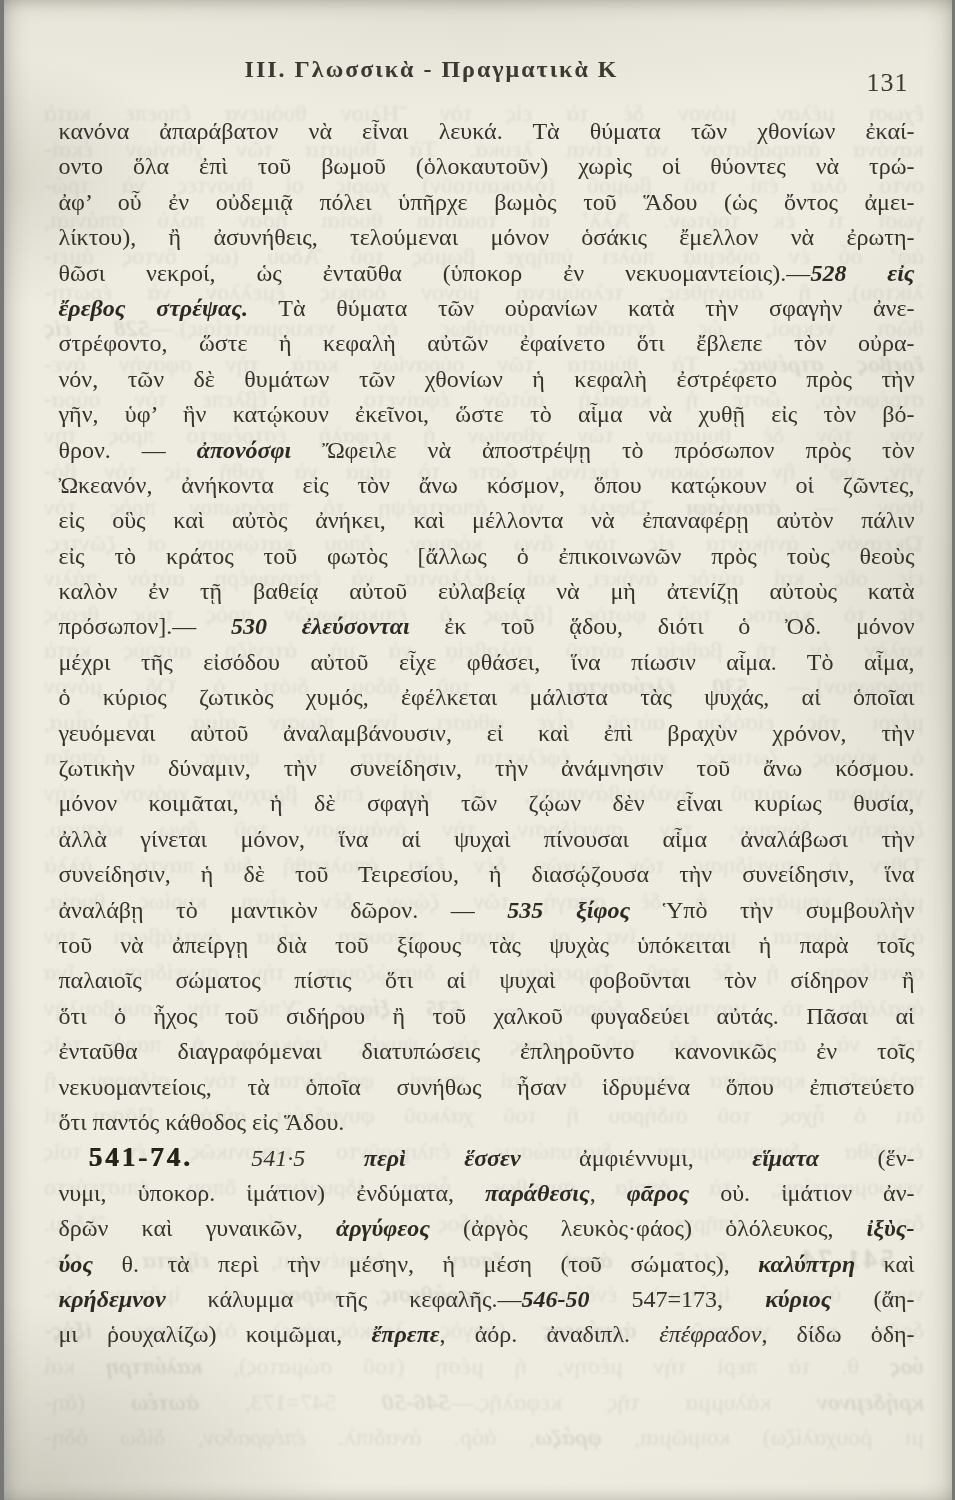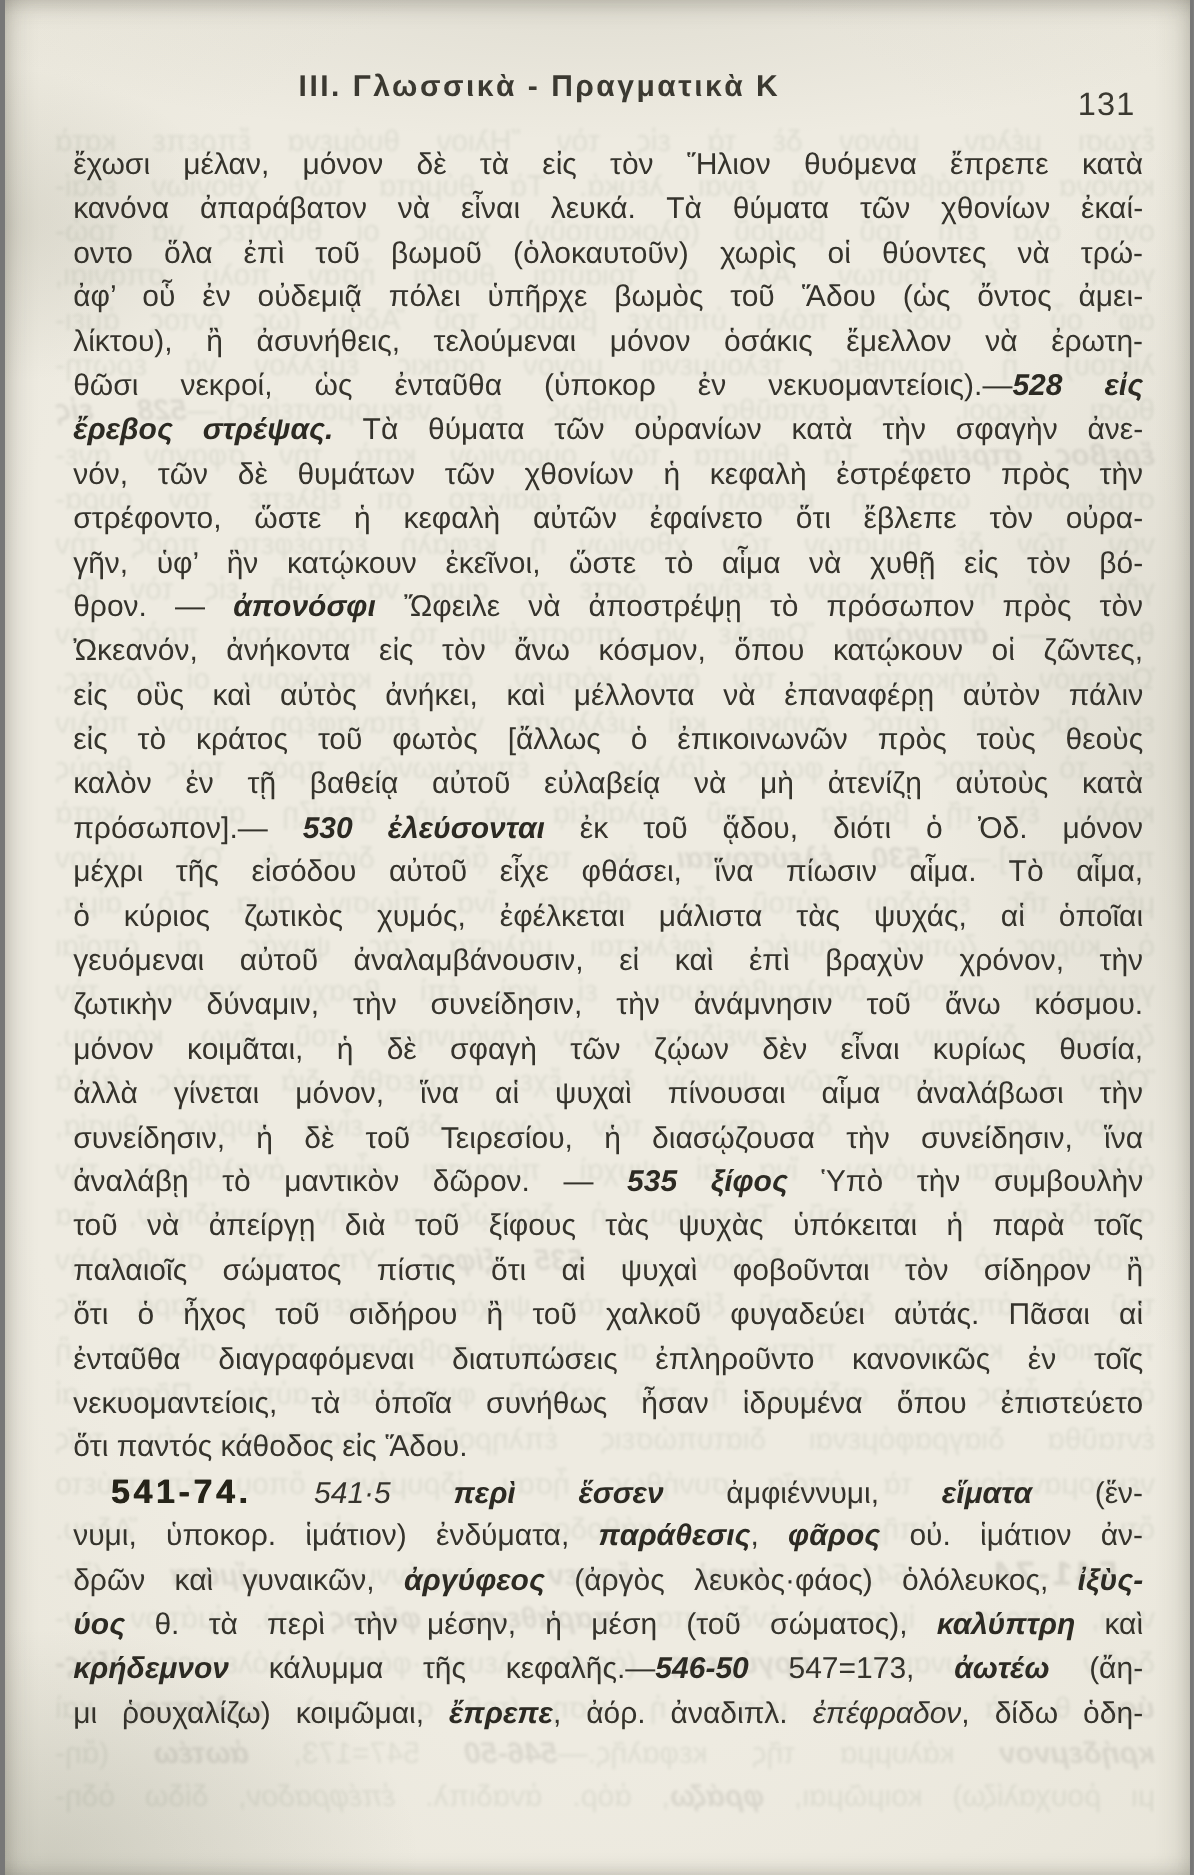--- a/index.html
+++ b/index.html
@@ -1,21 +1,21 @@
 <!DOCTYPE html>
 <html lang="el"><head>
 <meta charset="utf-8">
 <style>
   html,body{margin:0;padding:0;background:#777;}
   .page{
     position:relative;
     width:948px;height:1500px;
     margin:0 auto;
     overflow:hidden;
-    font-family:Liberation Sans, sans-serif;
+    font-family:Liberation Serif, serif;
     color:#35332c;
     background:
       radial-gradient(ellipse 420px 260px at 4% 99%, rgba(95,100,82,.20), rgba(95,100,82,0) 70%),
       radial-gradient(ellipse 300px 700px at 100% 40%, rgba(130,128,108,.14), rgba(130,128,108,0) 70%),
       radial-gradient(ellipse 700px 150px at 50% 0%, rgba(140,138,118,.13), rgba(140,138,118,0) 75%),
       radial-gradient(ellipse 260px 180px at 0% 12%, rgba(120,120,100,.16), rgba(120,120,100,0) 70%),
       radial-gradient(ellipse 900px 1300px at 50% 46%, #eeebe1 55%, #e4e1d4 100%),
       #e9e6da;
     box-shadow:inset 14px 0 24px -14px rgba(60,58,46,.35),
                inset -16px 0 26px -16px rgba(60,58,46,.30),
@@ -102,29 +102,28 @@
       <div class="line"><span>δρῶν καὶ γυναικῶν, </span><span class="b i">ἀργύφεος</span><span> (ἀργὸς λευκὸς·φάος) ὁλόλευκος, </span><span class="b i">ἰξὺς-</span></div>
       <div class="line"><span class="b i">ύος</span><span> θ. τὰ περὶ τὴν μέσην, ἡ μέση (τοῦ σώματος), </span><span class="b i">καλύπτρη</span><span> καὶ</span></div>
       <div class="line"><span class="b i">κρήδεμνον</span><span> κάλυμμα τῆς κεφαλῆς.—</span><span class="b i">546-50</span><span> 547=173, </span><span class="b i">ἀωτέω</span><span> (ἄη-</span></div>
       <div class="line"><span>μι ῥουχαλίζω) κοιμῶμαι, </span><span class="b i">φράζω</span><span>, ἀόρ. ἀναδιπλ. </span><span class="i">ἐπέφραδον</span><span>, δίδω ὁδη-</span></div>
     </div>
   <div class="header-row">
     <div class="running-title">III. Γλωσσικὰ - Πραγματικὰ Κ</div>
     <div class="page-number">131</div>
   </div>
   <div class="text-block">
-      <div class="line"><span>ἔχωσι μέλαν, μόνον δὲ τὰ εἰς τὸν Ἥλιον θυόμενα ἔπρεπε κατὰ</span></div>
       <div class="line"><span>κανόνα ἀπαράβατον νὰ εἶναι λευκά. Τὰ θύματα τῶν χθονίων ἐκαί-</span></div>
       <div class="line"><span>οντο ὅλα ἐπὶ τοῦ βωμοῦ (ὁλοκαυτοῦν) χωρὶς οἱ θύοντες νὰ τρώ-</span></div>
       <div class="line"><span>ἀφ’ οὗ ἐν οὐδεμιᾷ πόλει ὑπῆρχε βωμὸς τοῦ Ἅδου (ὡς ὄντος ἀμει-</span></div>
       <div class="line"><span>λίκτου), ἢ ἀσυνήθεις, τελούμεναι μόνον ὁσάκις ἔμελλον νὰ ἐρωτη-</span></div>
       <div class="line"><span>θῶσι νεκροί, ὡς ἐνταῦθα (ὑποκορ ἐν νεκυομαντείοις).—</span><span class="b i">528 εἰς</span></div>
       <div class="line"><span class="b i">ἔρεβος στρέψας.</span><span> Τὰ θύματα τῶν οὐρανίων κατὰ τὴν σφαγὴν ἀνε-</span></div>
+      <div class="line"><span>στρέφοντο, ὥστε ἡ κεφαλὴ αὐτῶν ἐφαίνετο ὅτι ἔβλεπε τὸν οὐρα-</span></div>
       <div class="line"><span>νόν, τῶν δὲ θυμάτων τῶν χθονίων ἡ κεφαλὴ ἐστρέφετο πρὸς τὴν</span></div>
-      <div class="line"><span>στρέφοντο, ὥστε ἡ κεφαλὴ αὐτῶν ἐφαίνετο ὅτι ἔβλεπε τὸν οὐρα-</span></div>
       <div class="line"><span>γῆν, ὑφ’ ἣν κατῴκουν ἐκεῖνοι, ὥστε τὸ αἷμα νὰ χυθῇ εἰς τὸν βό-</span></div>
       <div class="line"><span>θρον. — </span><span class="b i">ἀπονόσφι</span><span> Ὤφειλε νὰ ἀποστρέψῃ τὸ πρόσωπον πρὸς τὸν</span></div>
       <div class="line"><span>Ὠκεανόν, ἀνήκοντα εἰς τὸν ἄνω κόσμον, ὅπου κατῴκουν οἱ ζῶντες,</span></div>
       <div class="line"><span>εἰς οὓς καὶ αὐτὸς ἀνήκει, καὶ μέλλοντα νὰ ἐπαναφέρῃ αὐτὸν πάλιν</span></div>
       <div class="line"><span>εἰς τὸ κράτος τοῦ φωτὸς [ἄλλως ὁ ἐπικοινωνῶν πρὸς τοὺς θεοὺς</span></div>
       <div class="line"><span>καλὸν ἐν τῇ βαθείᾳ αὐτοῦ εὐλαβείᾳ νὰ μὴ ἀτενίζῃ αὐτοὺς κατὰ</span></div>
       <div class="line"><span>πρόσωπον].— </span><span class="b i">530 ἐλεύσονται</span><span> ἐκ τοῦ ᾅδου, διότι ὁ Ὀδ. μόνον</span></div>
       <div class="line"><span>μέχρι τῆς εἰσόδου αὐτοῦ εἶχε φθάσει, ἵνα πίωσιν αἷμα. Τὸ αἷμα,</span></div>
       <div class="line"><span>ὁ κύριος ζωτικὸς χυμός, ἐφέλκεται μάλιστα τὰς ψυχάς, αἱ ὁποῖαι</span></div>
       <div class="line"><span>γευόμεναι αὐτοῦ ἀναλαμβάνουσιν, εἰ καὶ ἐπὶ βραχὺν χρόνον, τὴν</span></div>
@@ -136,16 +135,16 @@
       <div class="line"><span>τοῦ νὰ ἀπείργῃ διὰ τοῦ ξίφους τὰς ψυχὰς ὑπόκειται ἡ παρὰ τοῖς</span></div>
       <div class="line"><span>παλαιοῖς σώματος πίστις ὅτι αἱ ψυχαὶ φοβοῦνται τὸν σίδηρον ἢ</span></div>
       <div class="line"><span>ὅτι ὁ ἦχος τοῦ σιδήρου ἢ τοῦ χαλκοῦ φυγαδεύει αὐτάς. Πᾶσαι αἱ</span></div>
       <div class="line"><span>ἐνταῦθα διαγραφόμεναι διατυπώσεις ἐπληροῦντο κανονικῶς ἐν τοῖς</span></div>
       <div class="line"><span>νεκυομαντείοις, τὰ ὁποῖα συνήθως ἦσαν ἱδρυμένα ὅπου ἐπιστεύετο</span></div>
       <div class="line no-just"><span>ὅτι παντός κάθοδος εἰς Ἅδου.</span></div>
       <div class="line indent"><span class="d">541-74.</span><span> </span><span class="i">541·5</span><span> </span><span class="b i">περὶ ἕσσεν</span><span> ἀμφιέννυμι, </span><span class="b i">εἵματα</span><span> (ἕν-</span></div>
       <div class="line"><span>νυμι, ὑποκορ. ἱμάτιον) ἐνδύματα, </span><span class="b i">παράθεσις</span><span>, </span><span class="b i">φᾶρος</span><span> οὐ. ἱμάτιον ἀν-</span></div>
       <div class="line"><span>δρῶν καὶ γυναικῶν, </span><span class="b i">ἀργύφεος</span><span> (ἀργὸς λευκὸς·φάος) ὁλόλευκος, </span><span class="b i">ἰξὺς-</span></div>
       <div class="line"><span class="b i">ύος</span><span> θ. τὰ περὶ τὴν μέσην, ἡ μέση (τοῦ σώματος), </span><span class="b i">καλύπτρη</span><span> καὶ</span></div>
-      <div class="line"><span class="b i">κρήδεμνον</span><span> κάλυμμα τῆς κεφαλῆς.—</span><span class="b i">546-50</span><span> 547=173, </span><span class="b i">ἀωτέω</span><span> (ἄη-</span></div>
+      <div class="line"><span class="b i">κρήδεμνον</span><span> κάλυμμα τῆς κεφαλῆς.—</span><span class="b i">546-50</span><span> 547=173, </span><span class="b i">κύριος</span><span> (ἄη-</span></div>
       <div class="line"><span>μι ῥουχαλίζω) κοιμῶμαι, </span><span class="b i">ἔπρεπε</span><span>, ἀόρ. ἀναδιπλ. </span><span class="i">ἐπέφραδον</span><span>, δίδω ὁδη-</span></div>
     </div>
 </div>
 
 </body></html>

